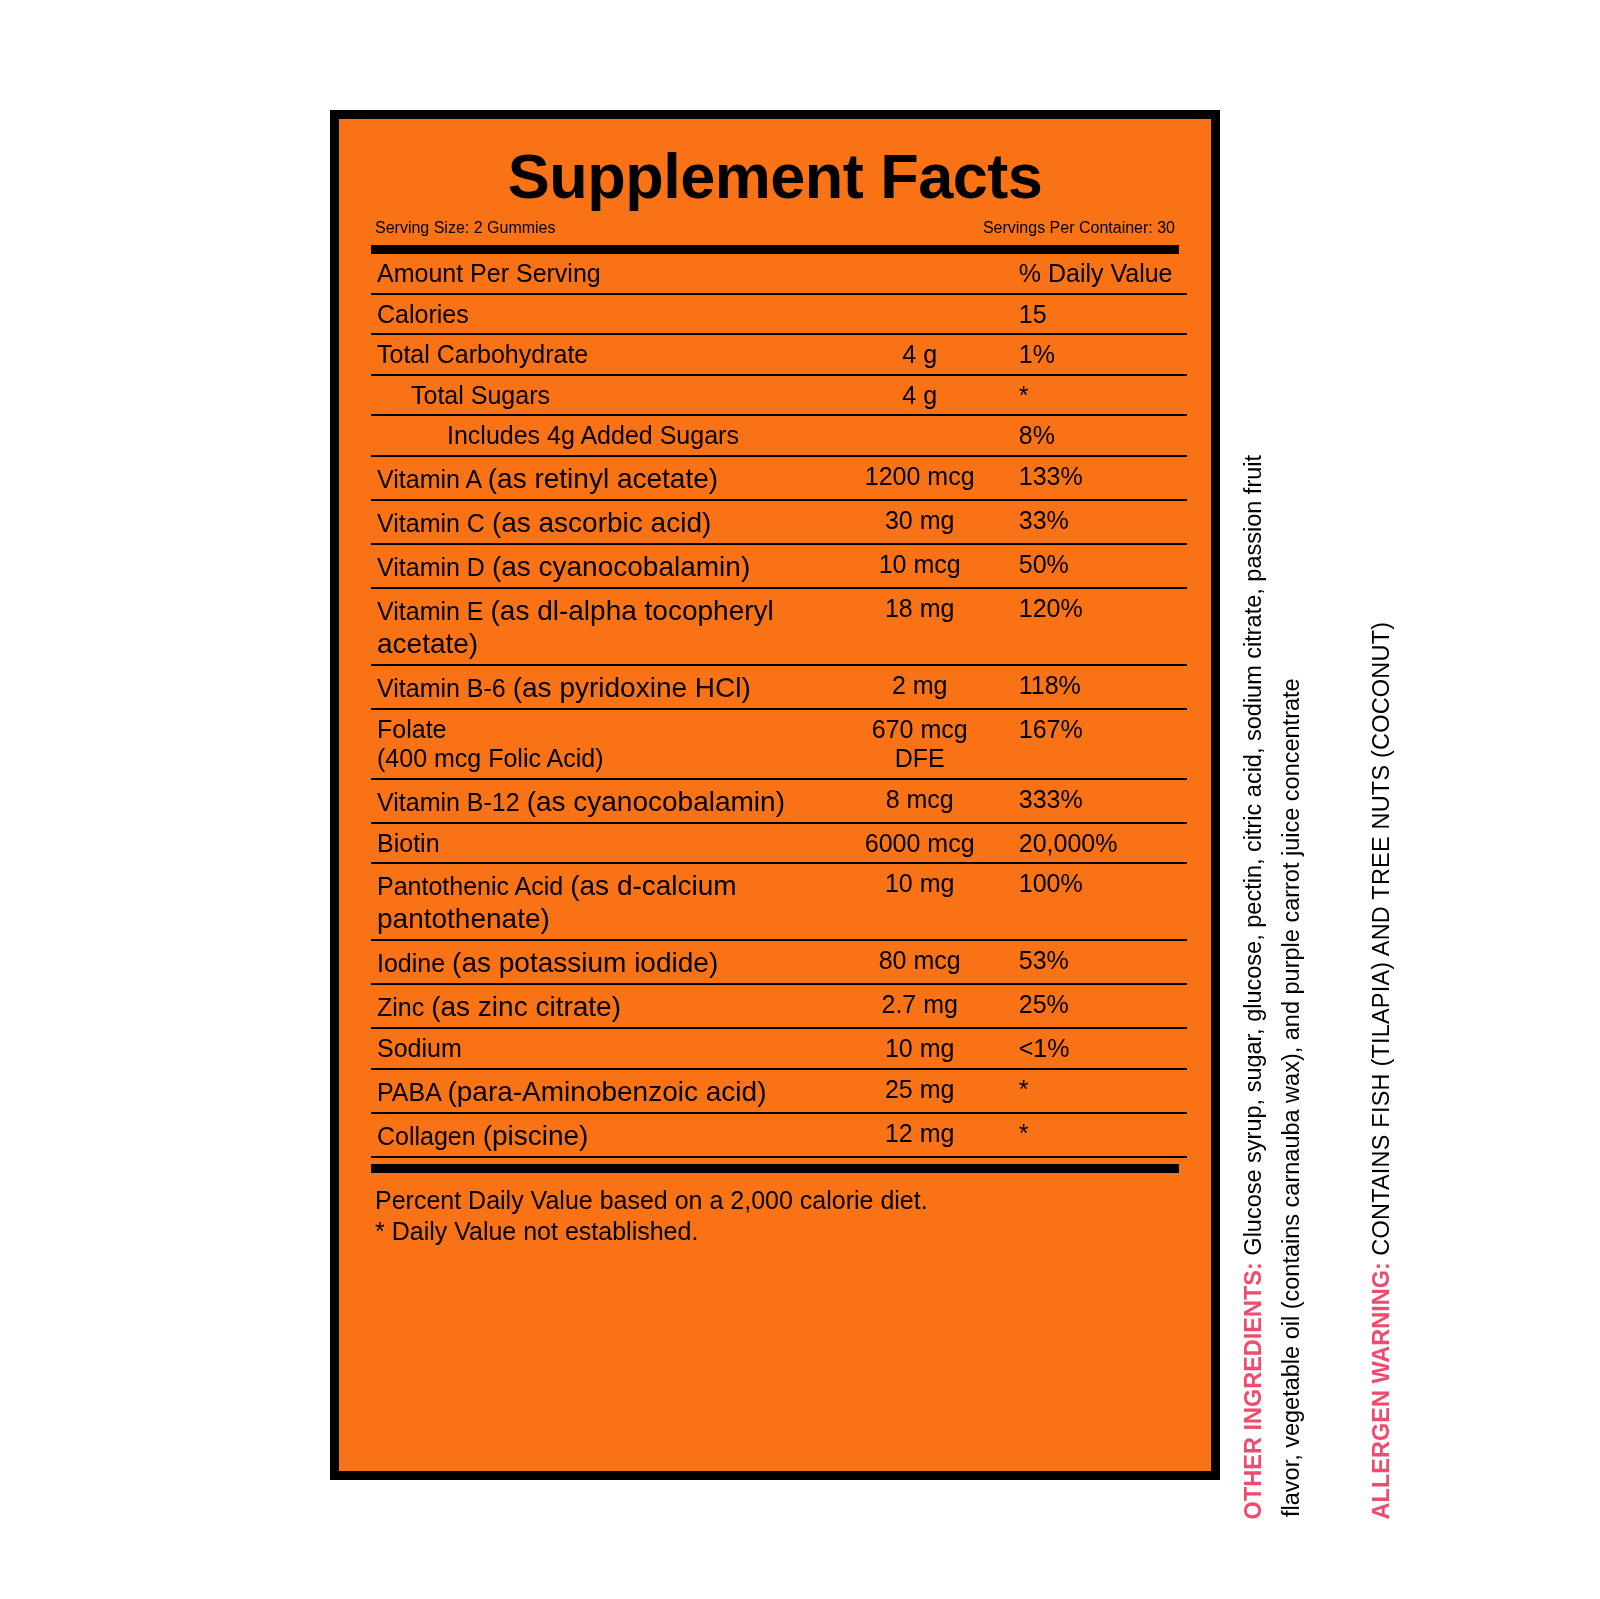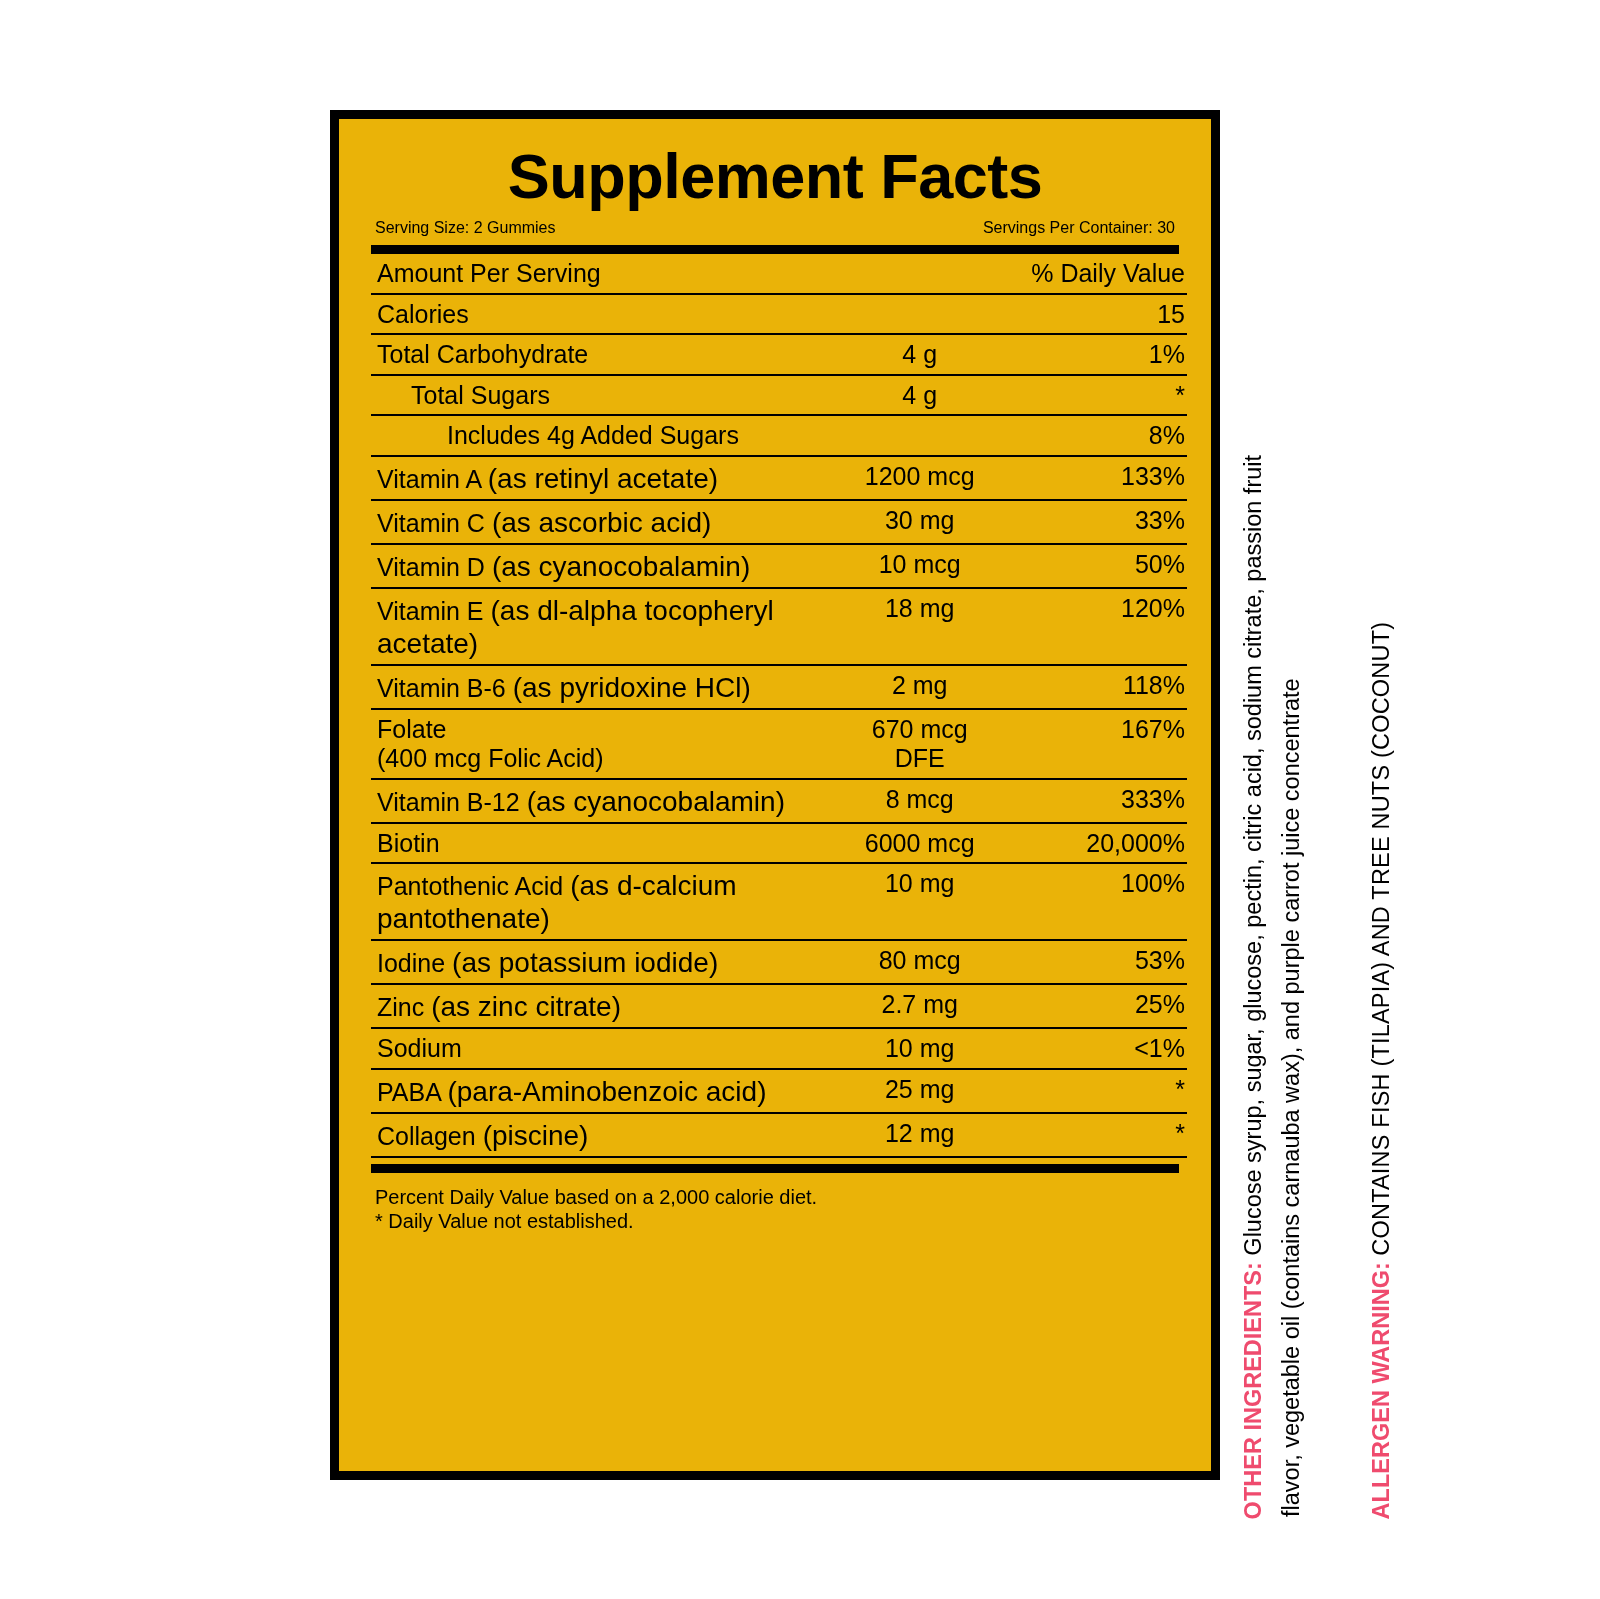--- a/index.html
+++ b/index.html
@@ -22,21 +22,21 @@
     inset: 0;
   }
 
   .panel {
     position: absolute;
     left: 330px;
     top: 110px;
     width: 890px;
     height: 1370px;
     border: 9px solid #000;
-    background: #eab308;
+    background: #f97316;
     box-sizing: border-box;
     padding: 18px 28px 14px 28px;
   }
 
   
   .sf-title {
     text-align: center;
     font-size: 63px;
     font-weight: bold;
     letter-spacing: -0.5px;
@@ -71,41 +71,41 @@
     padding: 5px 2px 4px 6px;
     vertical-align: top;
     border-bottom: 2px solid #000;
     line-height: 1.18;
   }
   table.facts tr.no-rule td {
     border-bottom: none;
   }
   td.c-name { width: 56%; }
   td.c-amt  { width: 23%; text-align: center; }
-  td.c-dv   { width: 21%; text-align: right; }
+  td.c-dv   { width: 21%; text-align: left; }
 
   .hdr td { font-size: 25px; border-bottom: 2px solid #000; }
   .hdr .c-name { text-align: left; }
 
   .sub1 { padding-left: 40px !important; }
   .sub2 { padding-left: 76px !important; }
   .nm {
     font-size: 25px;
   }
   .nm .paren {
     font-size: 28px;
   }
 
   .wrap2 {
     white-space: pre-line;
   }
 
   
   .footnotes {
-    font-size: 20px;
+    font-size: 25px;
     line-height: 1.22;
     padding: 12px 8px 0 8px;
   }
 
   
   .vert {
     position: absolute;
     transform-origin: left bottom;
     transform: rotate(-90deg);
     white-space: nowrap;

